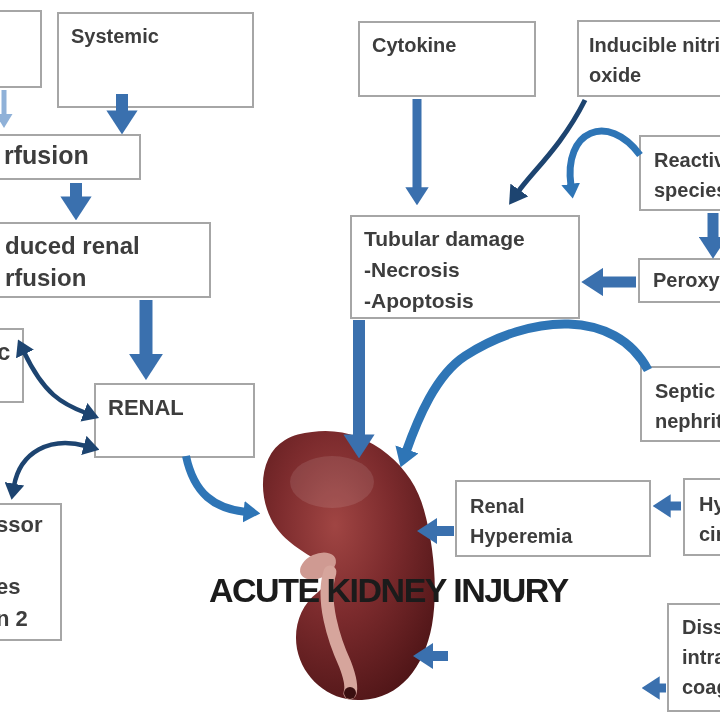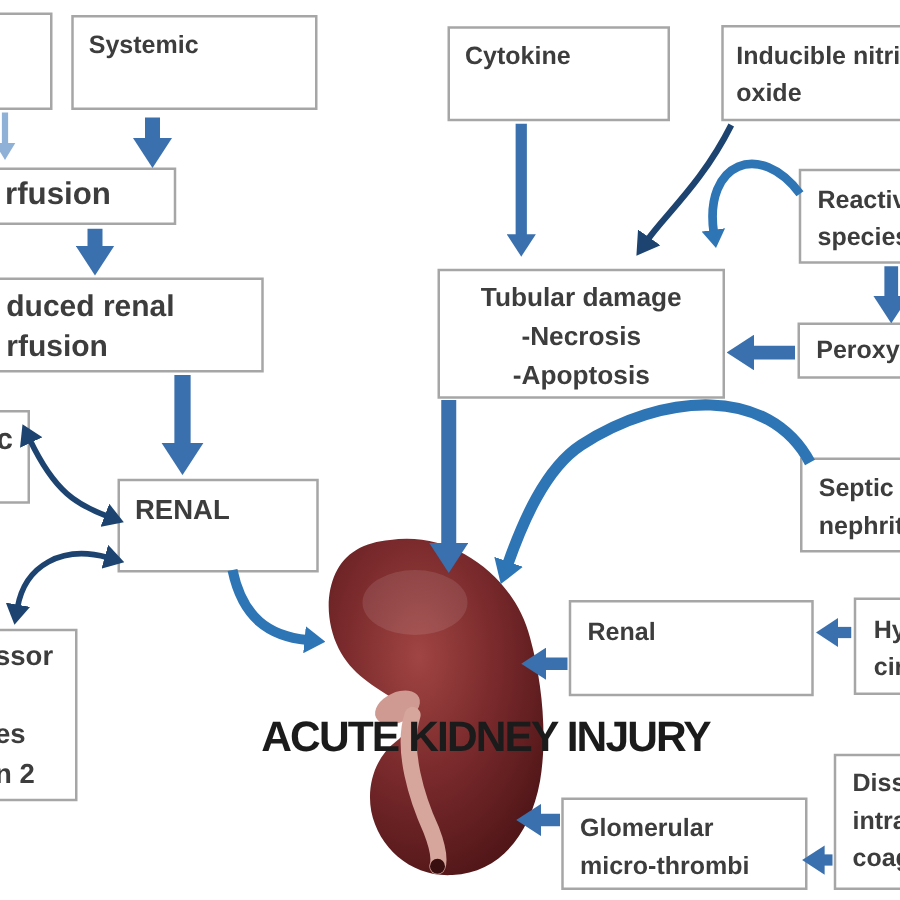--- a/index.html
+++ b/index.html
@@ -15,21 +15,21 @@
 </style>
 </head>
 <body>
 
 <div id="canvas">
 
   <div class="box" style="left:-60px;top:10px;width:102px;height:78px;">
     <span class="line"></span>
   </div>
 
-  <div class="box" style="left:57px;top:12px;width:197px;height:76px;font-size:20px;line-height:1.5;padding:7px 12px;">
+  <div class="box" style="left:57px;top:12px;width:197px;height:96px;font-size:20px;line-height:1.5;padding:7px 12px;">
     <span class="line">Systemic</span>
   </div>
 
   <div class="box" style="left:-55px;top:134px;width:196px;height:46px;font-size:25px;padding:5px 6px 4px 57px;">
     <span class="line">rfusion</span>
   </div>
 
   <div class="box" style="left:-52px;top:222px;width:263px;height:76px;font-size:24px;line-height:1.35;padding:6px 8px 6px 55px;">
     <span class="line">duced renal</span>
     <span class="line">rfusion</span>
@@ -57,48 +57,45 @@
   <div class="box" style="left:577px;top:20px;width:200px;height:77px;font-size:20px;line-height:1.5;padding:8px 0 8px 10px;">
     <span class="line">Inducible nitric</span>
     <span class="line">oxide</span>
   </div>
 
   <div class="box" style="left:639px;top:135px;width:170px;height:76px;font-size:20px;line-height:1.5;padding:8px 0 8px 13px;">
     <span class="line">Reactive</span>
     <span class="line">species</span>
   </div>
 
-  <div class="box" style="left:350px;top:215px;width:230px;height:104px;font-size:21px;line-height:1.48;padding:6px 12px;text-align:center;">
+  <div class="box" style="left:350px;top:215px;width:230px;height:104px;font-size:21px;line-height:1.48;padding:6px 12px;">
     <span class="line">Tubular damage</span>
     <span class="line">-Necrosis</span>
     <span class="line">-Apoptosis</span>
   </div>
 
   <div class="box" style="left:638px;top:258px;width:170px;height:45px;font-size:20px;padding:9px 0 9px 13px;white-space:nowrap;">
     <span class="line">Peroxynitrite</span>
   </div>
 
   <div class="box" style="left:640px;top:366px;width:170px;height:76px;font-size:20px;line-height:1.5;padding:8px 0 8px 13px;">
     <span class="line">Septic</span>
     <span class="line">nephritis</span>
   </div>
 
   <div class="box" style="left:455px;top:480px;width:196px;height:77px;font-size:20px;line-height:1.5;padding:9px 0 9px 13px;">
     <span class="line">Renal</span>
+    <span class="line">Hyperemia</span>
   </div>
 
   <div class="box" style="left:683px;top:478px;width:140px;height:78px;font-size:20px;line-height:1.5;padding:9px 0 9px 14px;">
     <span class="line">Hyperdynamic</span>
     <span class="line">circulation</span>
   </div>
 
-  <div class="box" style="left:449px;top:638px;width:197px;height:74px;font-size:20px;line-height:1.5;padding:8px 0 8px 13px;">
-    <span class="line">Glomerular</span>
-    <span class="line">micro-thrombi</span>
-  </div>
 
   <div class="box" style="left:667px;top:603px;width:140px;height:109px;font-size:20px;line-height:1.5;padding:7px 0 7px 13px;">
     <span class="line">Disseminated</span>
     <span class="line">intravascular</span>
     <span class="line">coagulation</span>
   </div>
 
   <svg id="arrow-layer" width="720" height="720" viewBox="0 0 720 720">
     <defs>
       <radialGradient id="kg" cx="42%" cy="35%" r="75%">

